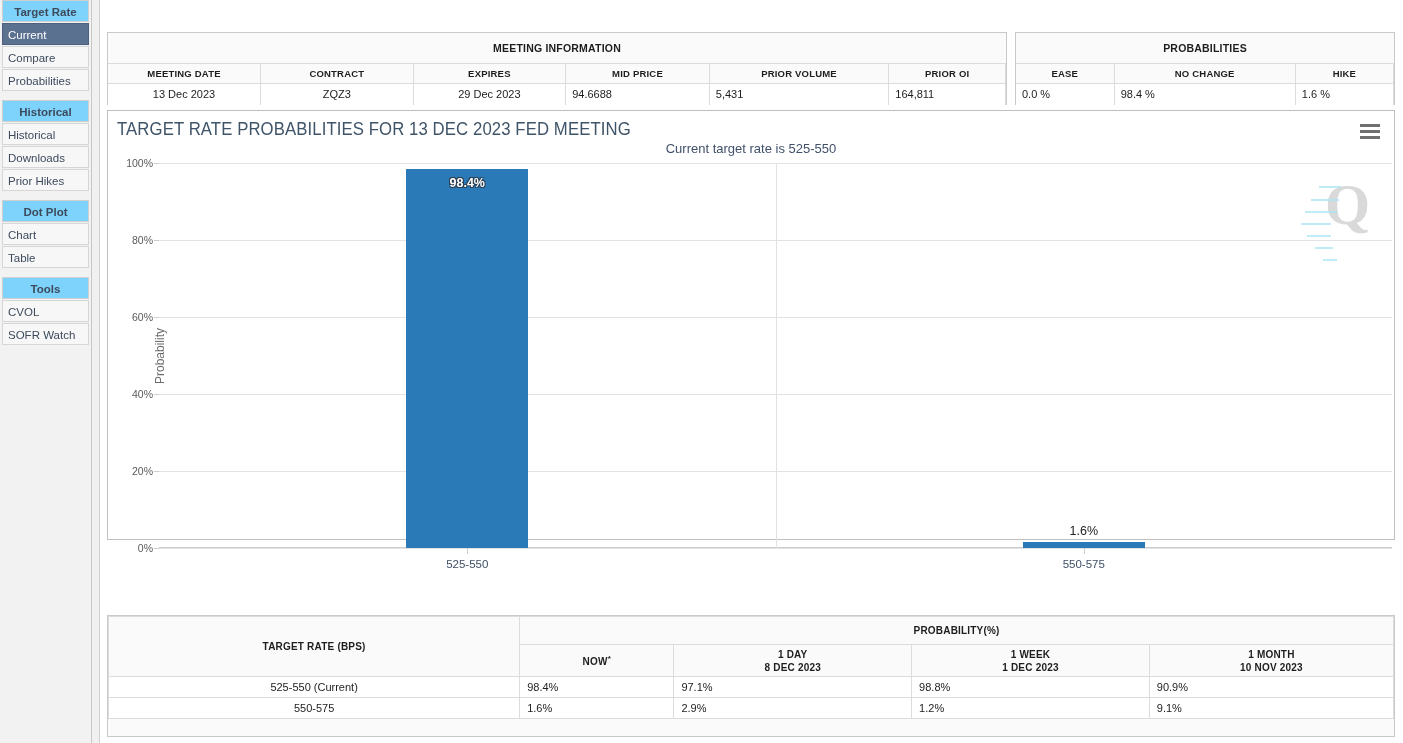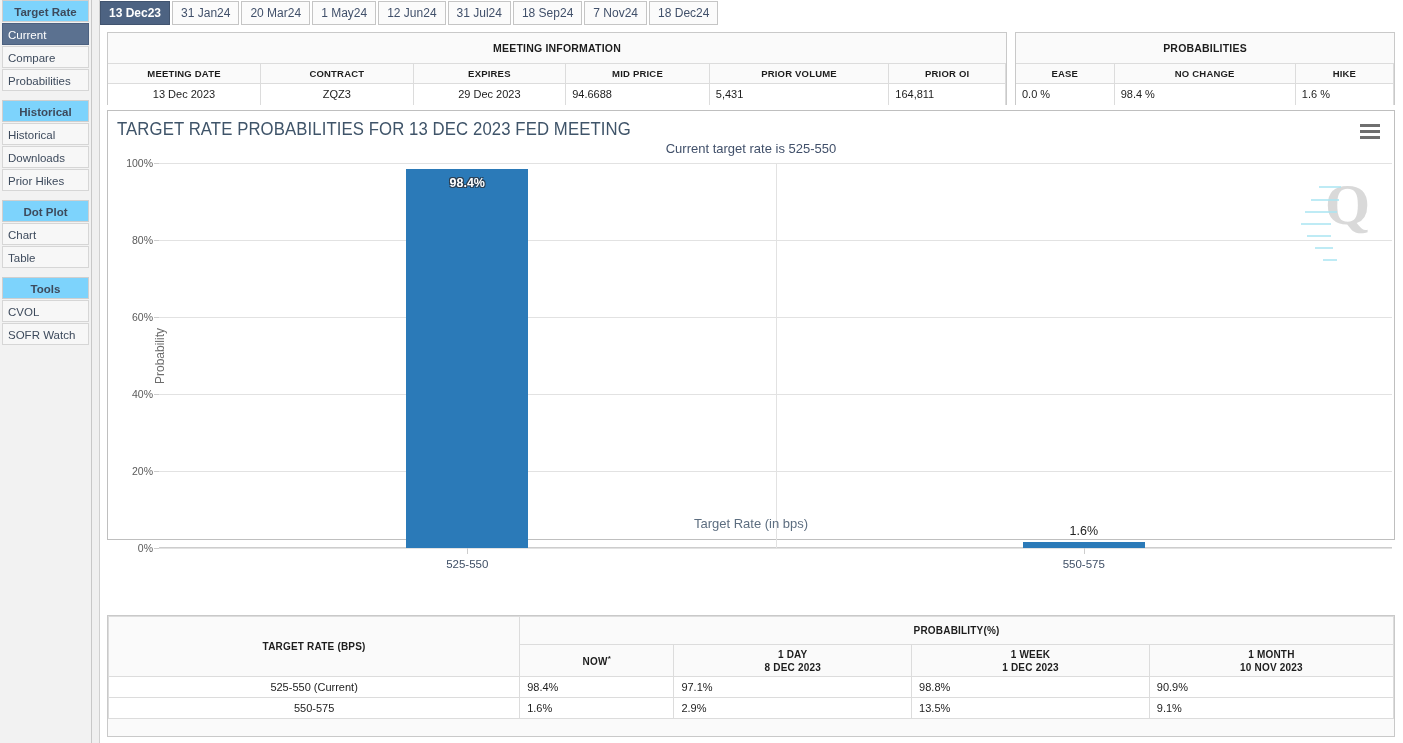--- a/index.html
+++ b/index.html
@@ -194,31 +194,20 @@
       <div class="side-head">Dot Plot</div>
       <div class="side-item">Chart</div>
       <div class="side-item">Table</div>
       <div class="side-gap"></div>
       <div class="side-head">Tools</div>
       <div class="side-item">CVOL</div>
       <div class="side-item">SOFR Watch</div>
     </div>
   <div id="gutter"></div>
 
-  <div id="tabbar">
-      <div class="tab active">13 Dec23</div>
-      <div class="tab">31 Jan24</div>
-      <div class="tab">20 Mar24</div>
-      <div class="tab">1 May24</div>
-      <div class="tab">12 Jun24</div>
-      <div class="tab">31 Jul24</div>
-      <div class="tab">18 Sep24</div>
-      <div class="tab">7 Nov24</div>
-      <div class="tab">18 Dec24</div>
-    </div>
 
   <div class="panel" id="meeting-panel">
     <div class="panel-title">MEETING INFORMATION</div>
     <table class="ptable">
       <colgroup>
           <col style="width:17%">
           <col style="width:17%">
           <col style="width:17%">
           <col style="width:16%">
           <col style="width:20%">
@@ -307,21 +296,20 @@
         </div>
         <div class="catmark" style="left: 308.25px;"></div>
         <div class="xtick" style="left: 248.25px; width: 120px;">525-550</div>
         <div class="catsep" style="left: 616.5px;"></div>
         <div class="bar" style="left: 863.75px; width: 122px; height: 6.16px; background: rgb(43, 122, 184);">
           <div class="bar-lbl-out">1.6%</div>
         </div>
         <div class="catmark" style="left: 924.75px;"></div>
         <div class="xtick" style="left: 864.75px; width: 120px;">550-575</div>
       </div>
-    <div id="xlabel">Target Rate (in bps)</div>
   <div class="wm-streak" style="left: 1211px; top: 75px; width: 22px;"></div>
       <div class="wm-streak" style="left: 1203px; top: 88px; width: 28px;"></div>
       <div class="wm-streak" style="left: 1197px; top: 100px; width: 32px;"></div>
       <div class="wm-streak" style="left: 1193px; top: 112px; width: 30px;"></div>
       <div class="wm-streak" style="left: 1199px; top: 124px; width: 24px;"></div>
       <div class="wm-streak" style="left: 1207px; top: 136px; width: 18px;"></div>
       <div class="wm-streak" style="left: 1215px; top: 148px; width: 14px;"></div>
     </div>
 
   <div id="bottom-panel">
@@ -350,20 +338,20 @@
             <td class="ta-c">525-550 (Current)</td>
             <td class="ta-r nowcell">98.4%</td>
             <td class="ta-r">97.1%</td>
             <td class="ta-r">98.8%</td>
             <td class="ta-r">90.9%</td>
           </tr>
           <tr>
             <td class="ta-c">550-575</td>
             <td class="ta-r nowcell">1.6%</td>
             <td class="ta-r">2.9%</td>
-            <td class="ta-r">13.5%</td>
+            <td class="ta-r">1.2%</td>
             <td class="ta-r">9.1%</td>
           </tr>
         </tbody>
     </table>
   </div>
 
 </div>
 
 </body></html>

